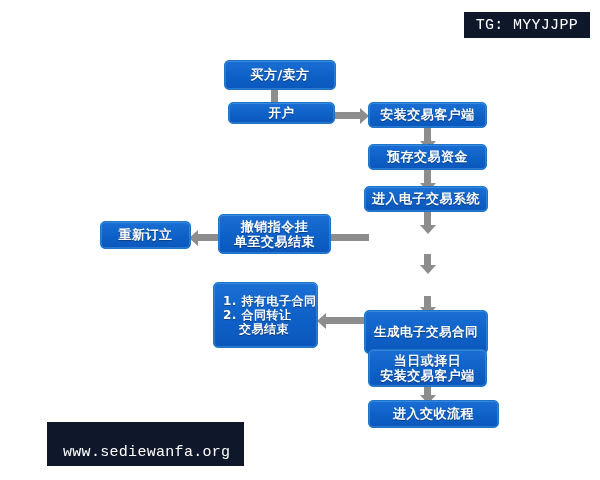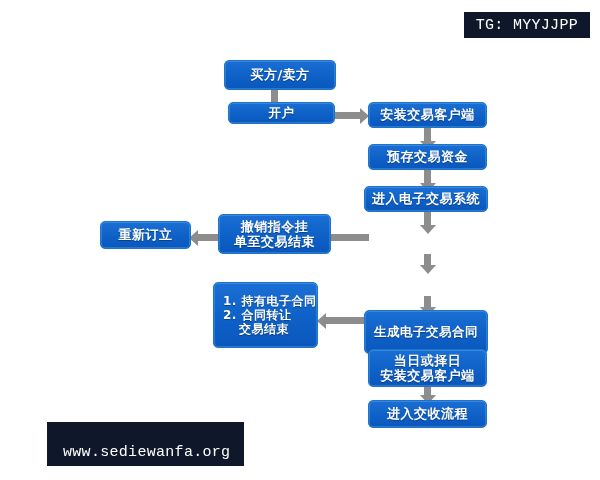--- a/index.html
+++ b/index.html
@@ -200,21 +200,21 @@
     <span class="lines">生成电子交易合同</span>
   </div>
 
   <div class="node tall" style="left:368px; top:349px; width:119px; height:38px;">
     <span class="lines">
       <span>当日或择日</span>
       <span>安装交易客户端</span>
     </span>
   </div>
 
-  <div class="node" style="left:368px; top:400px; width:119px; height:28px;">
+  <div class="node" style="left:368px; top:400px; width:131px; height:28px;">
     <span class="lines">进入交收流程</span>
   </div>
 
   <div class="node tall" style="left:218px; top:214px; width:113px; height:40px;">
     <span class="lines">
       <span>撤销指令挂</span>
       <span>单至交易结束</span>
     </span>
   </div>
 

